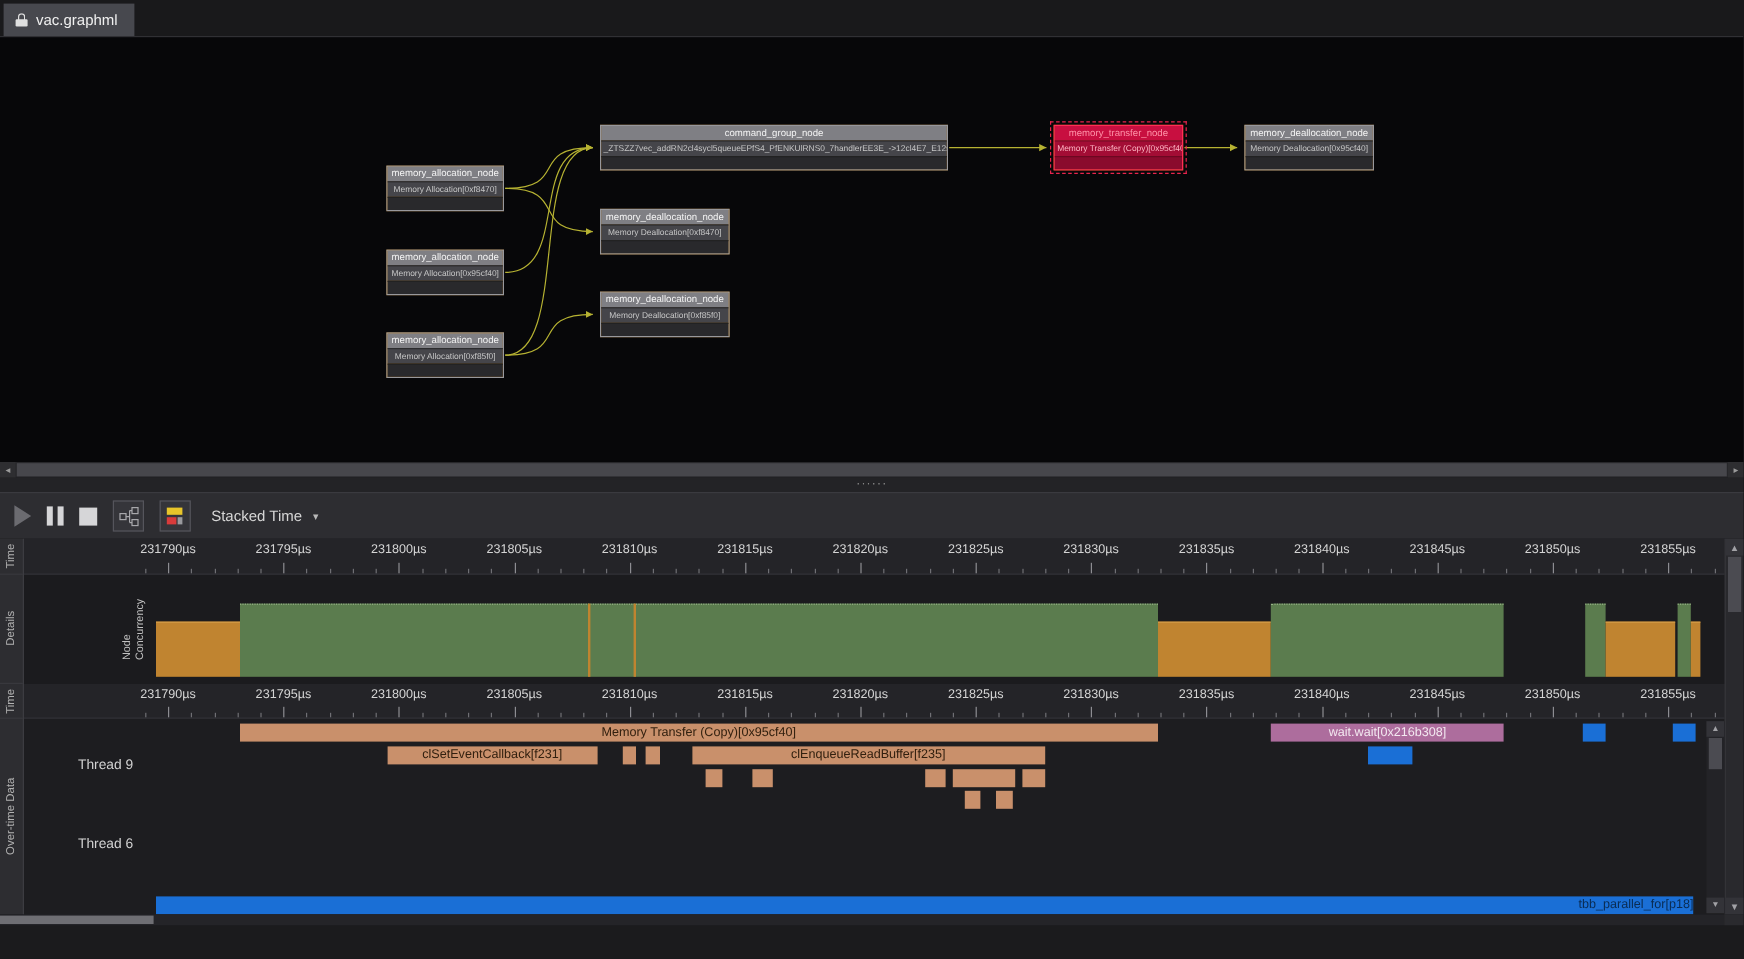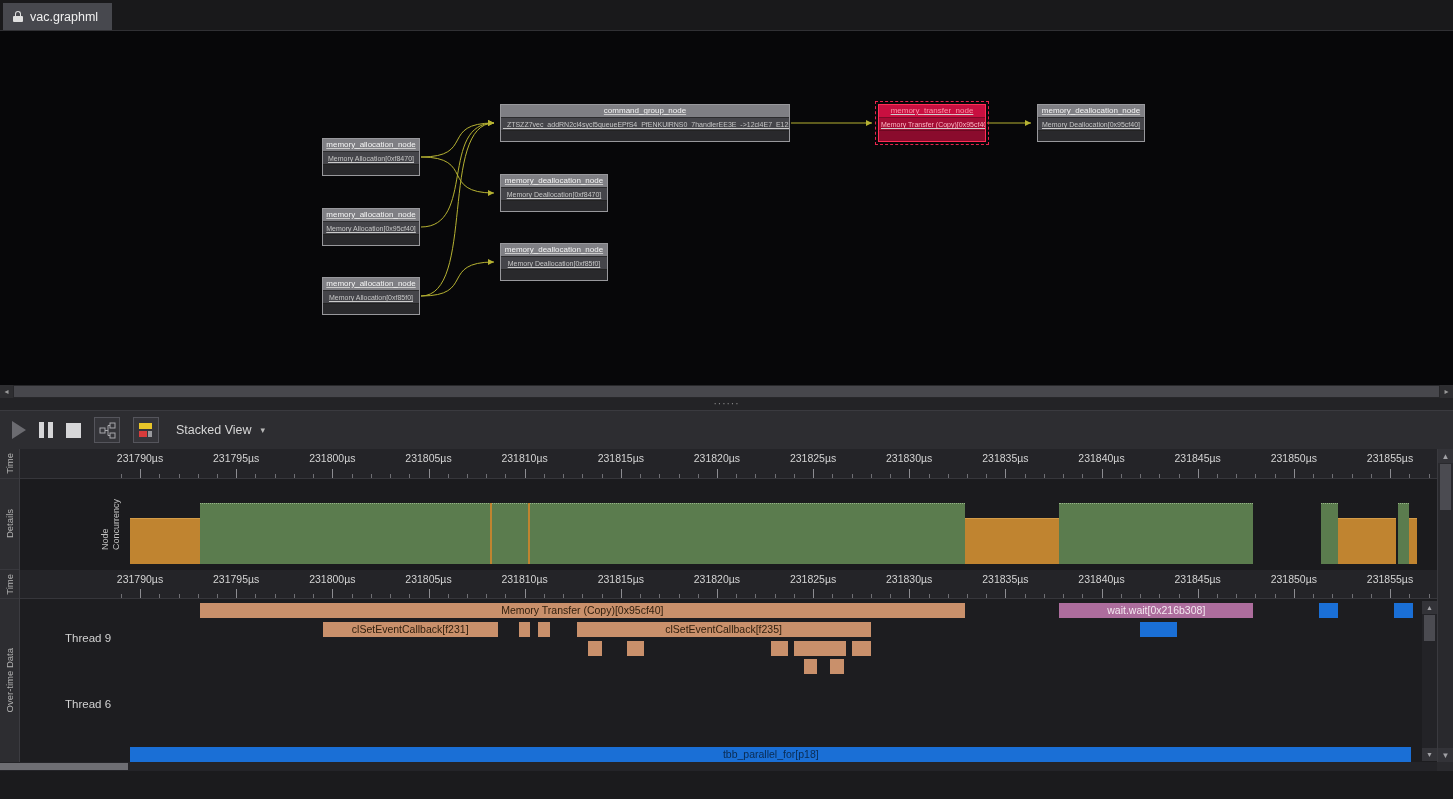--- a/index.html
+++ b/index.html
@@ -10,21 +10,21 @@
   .doc-tabbar{height:30px;background:#19191b;display:flex;align-items:flex-end;padding-left:3px;flex:none;}
   .doc-tab{height:27px;background:#47484e;color:#f0f0f0;display:flex;align-items:center;gap:7px;padding:0 14px 0 10px;font-size:12.5px;}
   .lock{position:relative;width:10px;height:13px;flex:none;}
   .lock-shackle{position:absolute;top:1px;left:2px;width:6px;height:6px;border:1.5px solid #e0e0e0;border-bottom:none;border-radius:3px 3px 0 0;}
   .lock-body{position:absolute;bottom:1px;left:0;width:10px;height:6px;background:#e0e0e0;border-radius:1px;}
 
   
   .graph-canvas{height:355px;background:#070709;position:relative;flex:none;border-top:1px solid #303034;overflow:hidden;}
   .graph-canvas svg{position:absolute;left:0;top:0;}
   .gedge{fill:none;stroke:#b6b232;stroke-width:1;}
-  .gnode{position:absolute;border:1px solid #98989c;background:#a16207;text-decoration:underline;}
+  .gnode{position:absolute;border:1px solid #98989c;background:#a16207;}
   .gtitle{height:12px;line-height:12px;font-size:8px;text-align:center;background:#7f7f84;color:#f4f4f4;white-space:nowrap;overflow:hidden;}
   .gdetail{height:13px;line-height:13px;font-size:7px;text-align:center;background:#45454a;color:#c6c6c6;white-space:nowrap;overflow:hidden;padding:0 2px;border-top:1px solid #2c2c2e;}
   .gfoot{height:11px;background:#29292c;border-top:1px solid #222;}
   .gnode.hl{border:1px solid #ff2e55;outline:1px dashed #e8244d;outline-offset:2px;}
   .gnode.hl .gtitle{background:#c80f40;color:#ff93a8;}
   .gnode.hl .gdetail{background:#a30d35;color:#ffb6c4;border-top-color:#7d0a28;}
   .gnode.hl .gfoot{background:#8a0b2d;border-top-color:#6d0821;}
 
   
   .graph-hscroll{height:13px;background:#27272a;display:flex;flex:none;}
@@ -202,21 +202,21 @@
       </svg>
     </div>
     <div class="tool-btn">
       <svg width="16" height="16">
         <rect x="1" y="1" width="13" height="6" fill="#e8c52a"></rect>
         <rect x="1" y="9" width="8" height="6" fill="#d83b3b"></rect>
         <rect x="10" y="9" width="4" height="6" fill="#9a9a9e"></rect>
       </svg>
     </div>
     <div class="view-select">
-      <span>Stacked View</span>
+      <span>Stacked Time</span>
       <span class="caret">▾</span>
     </div>
   </div>
 
   <div class="timeline">
     <div class="side-strip">
       <div class="side-sec s0">
           <span class="vlabel">Time</span>
         </div>
       <div class="side-sec s1">
@@ -421,33 +421,33 @@
 
       <div class="overtime">
         <div class="ot-bars">
             <div class="bar transfer" style="left: 179.6px; width: 765.4px; top: 4px;">Memory Transfer (Copy)[0x95cf40]</div>
             <div class="bar wait" style="left: 1039.2px; width: 194.2px; top: 4px;">wait.wait[0x216b308]</div>
             <div class="bar tbb" style="left: 1298.8px; width: 19.2px; top: 4px;"></div>
             <div class="bar tbb" style="left: 1373.8px; width: 19.2px; top: 4px;"></div>
             <div class="bar transfer" style="left: 302.7px; width: 175px; top: 23px;">clSetEventCallback[f231]</div>
             <div class="bar transfer" style="left: 498.8px; width: 11.5px; top: 23px;"></div>
             <div class="bar transfer" style="left: 518.1px; width: 11.5px; top: 23px;"></div>
-            <div class="bar transfer" style="left: 556.5px; width: 294.2px; top: 23px;">clSetEventCallback[f235]</div>
+            <div class="bar transfer" style="left: 556.5px; width: 294.2px; top: 23px;">clEnqueueReadBuffer[f235]</div>
             <div class="bar tbb" style="left: 1120px; width: 36.5px; top: 23px;"></div>
             <div class="bar transfer" style="left: 568.1px; width: 13.5px; top: 42px;"></div>
             <div class="bar transfer" style="left: 606.5px; width: 17.3px; top: 42px;"></div>
             <div class="bar transfer" style="left: 750.8px; width: 17.3px; top: 42px;"></div>
             <div class="bar transfer" style="left: 773.8px; width: 51.9px; top: 42px;"></div>
             <div class="bar transfer" style="left: 831.5px; width: 19.2px; top: 42px;"></div>
             <div class="bar transfer" style="left: 783.5px; width: 13.5px; top: 60px;"></div>
             <div class="bar transfer" style="left: 810.4px; width: 13.5px; top: 60px;"></div>
           </div>
         <div class="thread-label t0">Thread 9</div>
         <div class="thread-label t1">Thread 6</div>
-        <div class="tbb-bottom bar-tbb" style="left: 110.4px; width: 1280.8px;">tbb_parallel_for[p18]</div>
+        <div class="tbb-bottom bar-tbb" style="left: 110.4px; width: 1280.8px; text-align: right;">tbb_parallel_for[p18]</div>
         <div class="inner-vscroll">
           <div class="sb-arrow">▲</div>
           <div class="sb-vthumb"></div>
           <div class="sb-fill"></div>
           <div class="sb-arrow">▼</div>
         </div>
       </div>
     </div>
 
     <div class="outer-vscroll">

